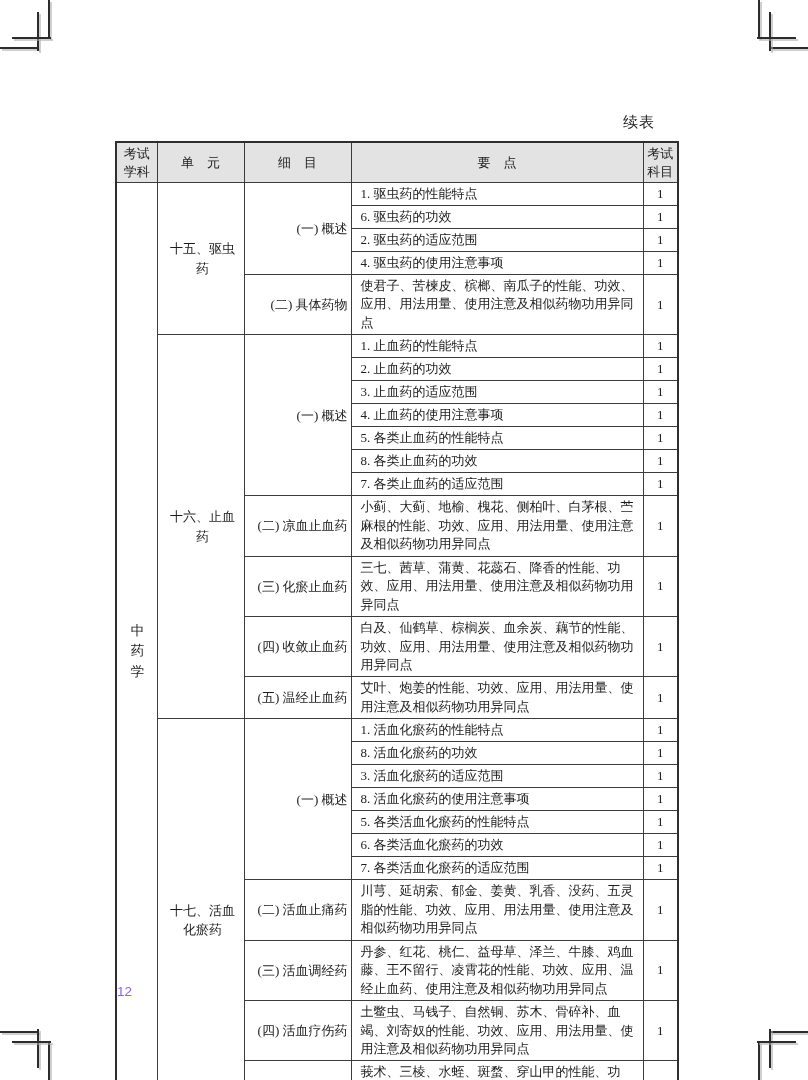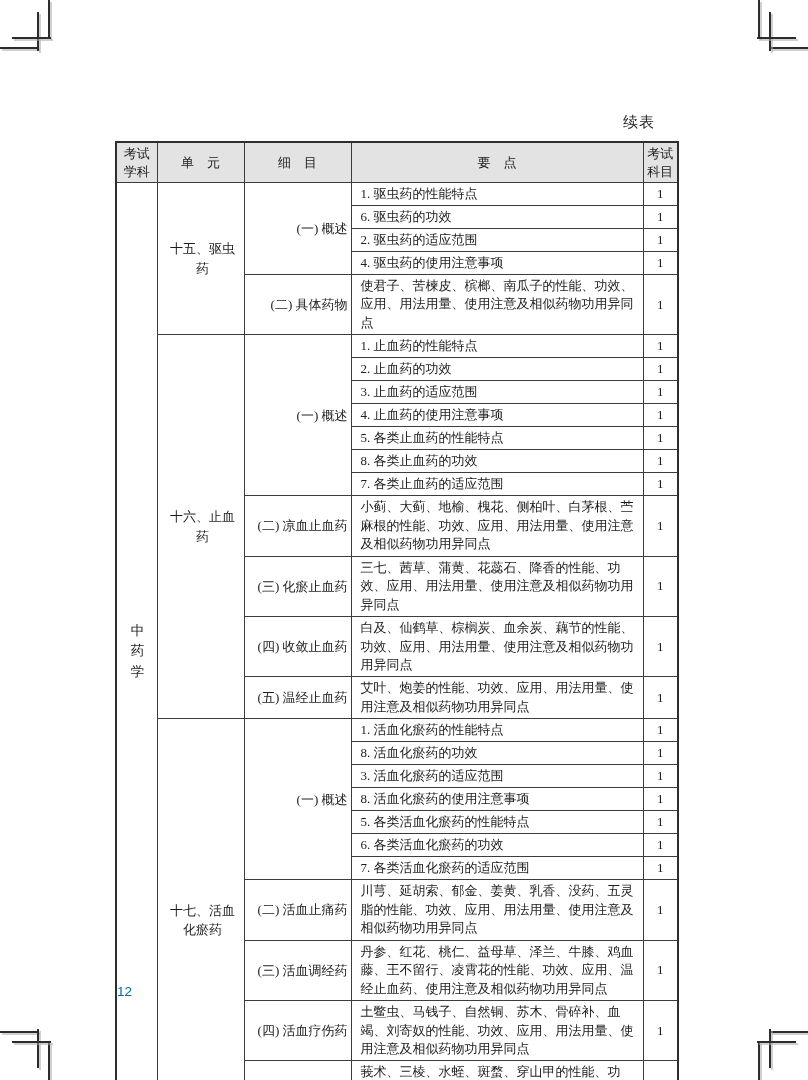--- a/index.html
+++ b/index.html
@@ -27,21 +27,21 @@
   .m-br-v2{right:37px;bottom:12px;width:2px;height:39px;}
   .m-br-h2{right:12px;bottom:37px;width:39px;height:2px;}
 
   
   .continued{
     position:absolute;top:113px;left:115px;width:540px;
     text-align:right;font-size:15px;letter-spacing:1px;
   }
   .page-number{
     position:absolute;left:117px;top:984px;font-size:13.5px;
-    font-family:"Liberation Sans","DejaVu Sans",sans-serif;color:#0369a1;
+    font-family:"Liberation Sans","DejaVu Sans",sans-serif;color:#8b5cf6;
   }
 
   
   .table-wrap{position:absolute;left:115px;top:141px;}
   table.doc{
     border-collapse:collapse;table-layout:fixed;width:562px;
     border:2px solid #2e2e2e;
   }
   table.doc th,table.doc td{
     border:1px solid #3c3c3c;font-weight:normal;

